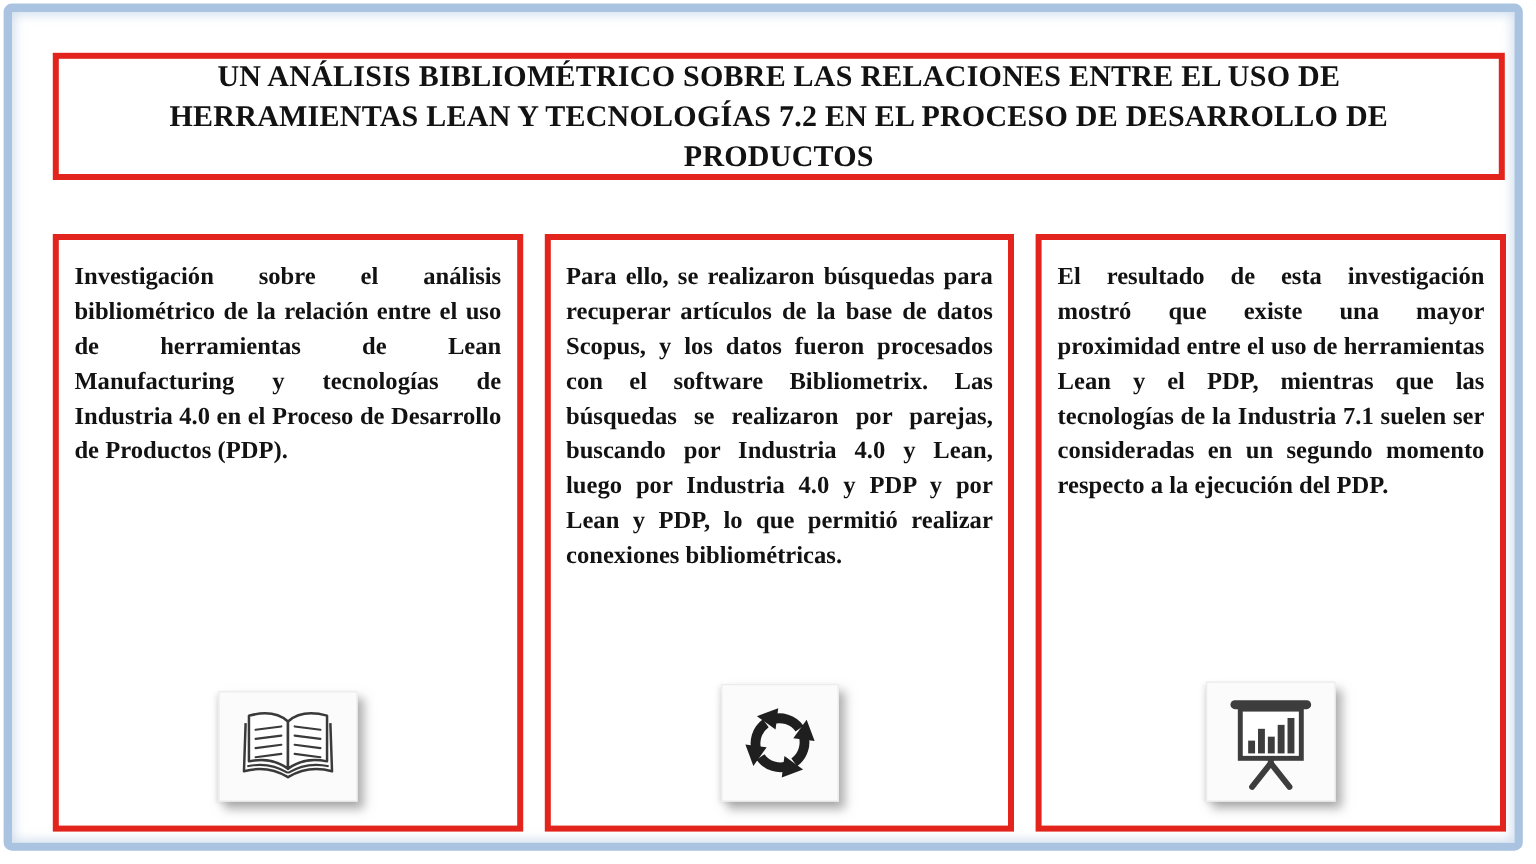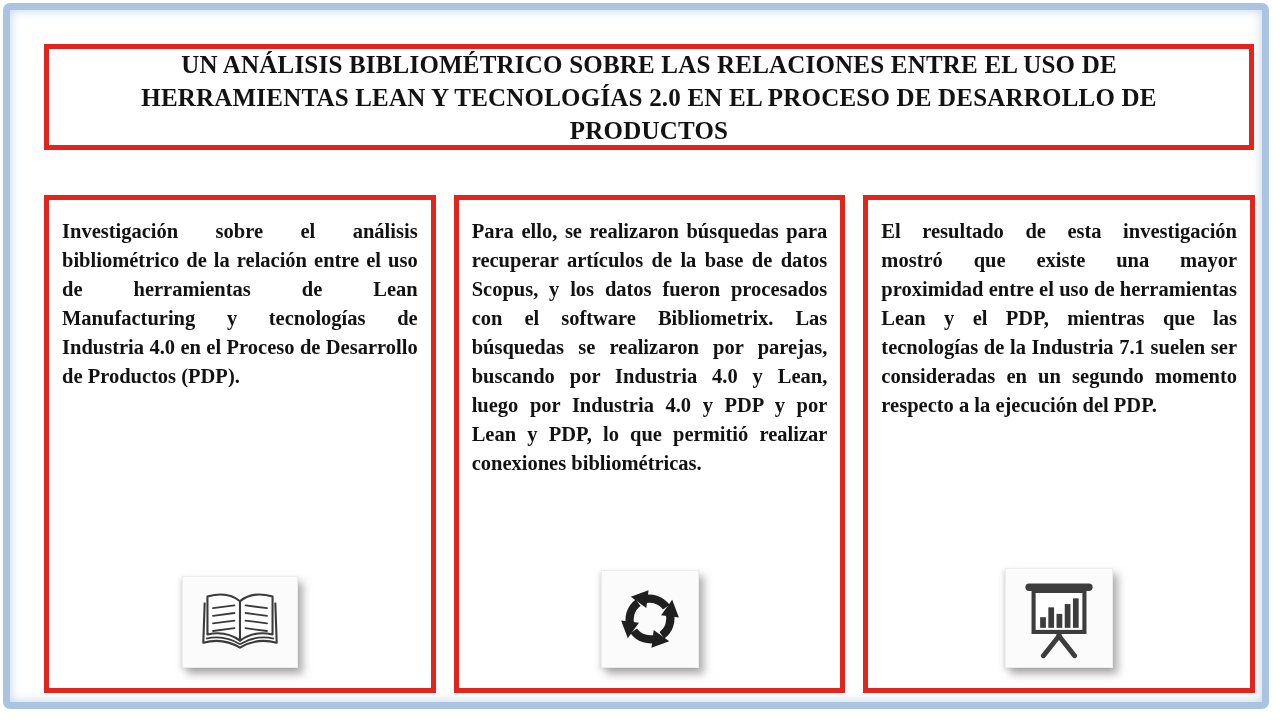--- a/index.html
+++ b/index.html
@@ -79,21 +79,21 @@
   .icon-card.cycle { width: 96px;  height: 96px; }
   .icon-card.chart { width: 106px; height: 98px; }
   svg { display: block; }
 </style>
 </head>
 <body>
 
 <div class="frame">
 
   <div class="title-box">
-    <div class="title-text">UN ANÁLISIS BIBLIOMÉTRICO SOBRE LAS RELACIONES ENTRE EL USO DE HERRAMIENTAS LEAN Y TECNOLOGÍAS 2.0 EN EL PROCESO DE DESARROLLO DE PRODUCTOS</div>
+    <div class="title-text">UN ANÁLISIS BIBLIOMÉTRICO SOBRE LAS RELACIONES ENTRE EL USO DE HERRAMIENTAS LEAN Y TECNOLOGÍAS 7.2 EN EL PROCESO DE DESARROLLO DE PRODUCTOS</div>
   </div>
 
   <div class="columns">
 
     <div class="column">
       <div class="column-text">Investigación sobre el análisis bibliométrico de la relación entre el uso de herramientas de Lean Manufacturing y tecnologías de Industria 4.0 en el Proceso de Desarrollo de Productos (PDP).</div>
       <div class="icon-card book">
         <svg width="90" height="70" viewBox="0 0 130 100" aria-hidden="true">
           <path d="M14 22 L12 80 Q40 72 65 87 Q90 72 118 80 L116 22" fill="#fdfdfd" stroke="#3a3a3a" stroke-width="3" stroke-linejoin="round"></path>
           <path d="M16 74 Q42 68 65 82" fill="none" stroke="#3a3a3a" stroke-width="2.5"></path>

